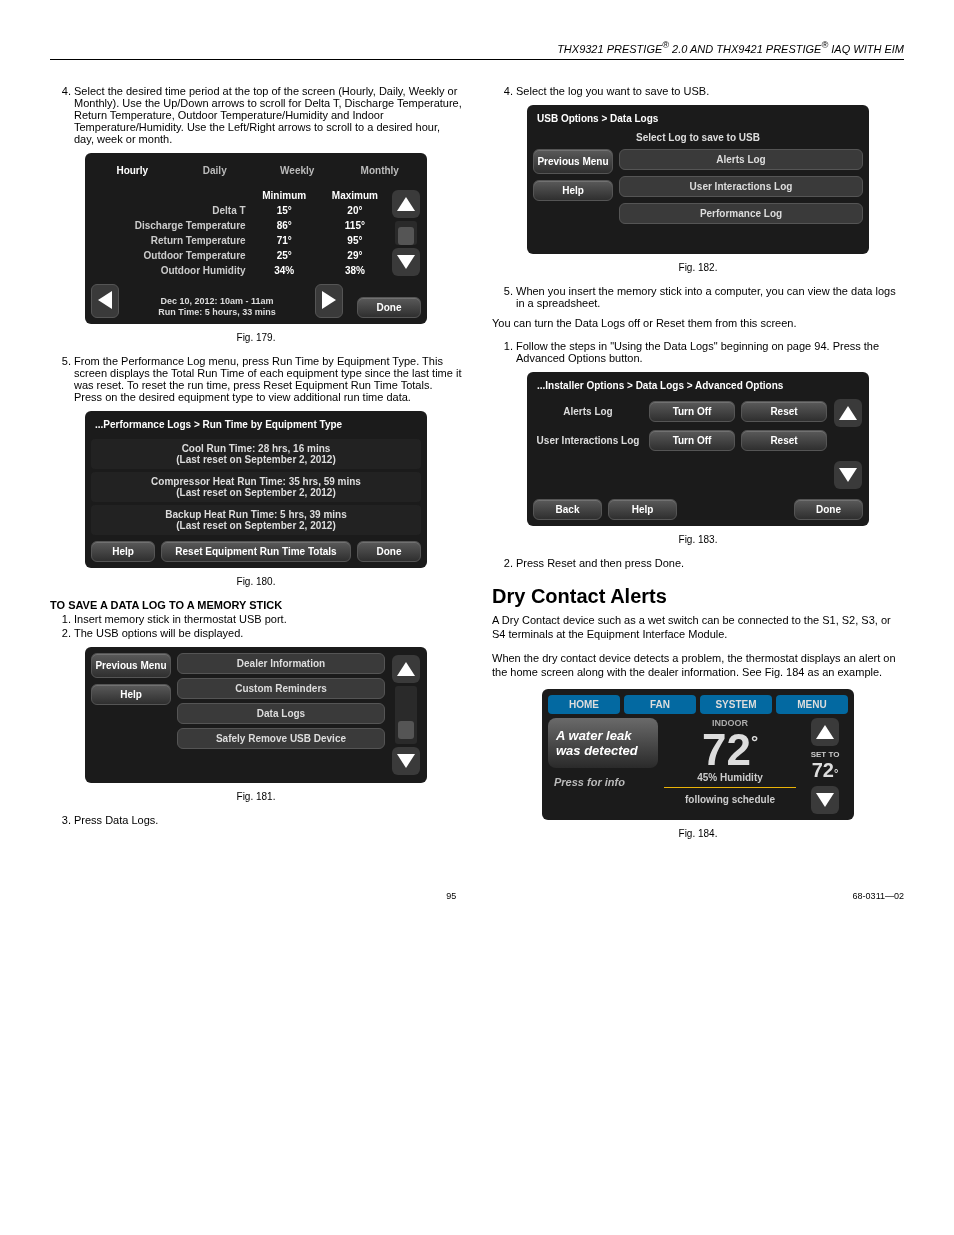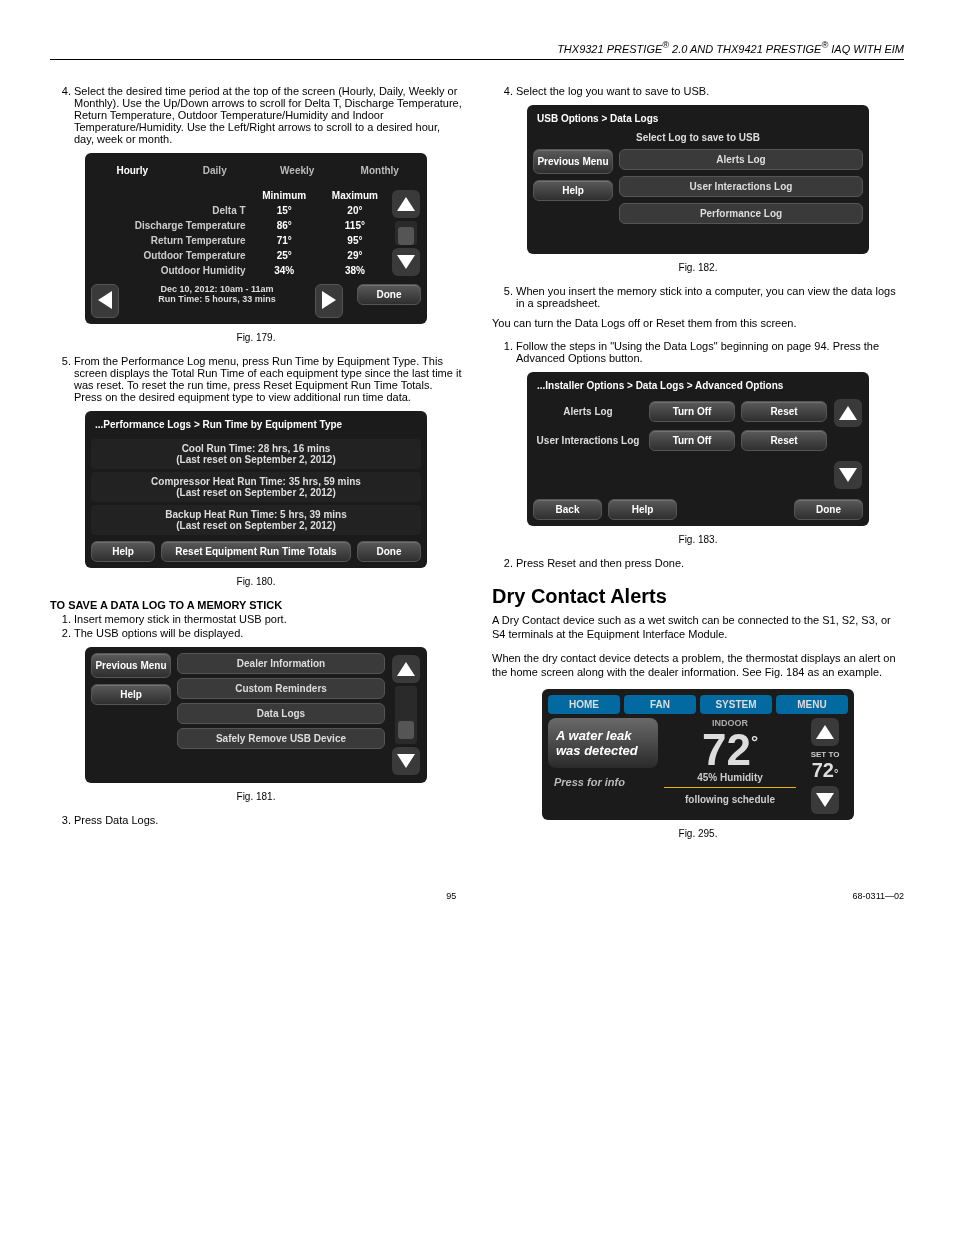--- a/index.html
+++ b/index.html
@@ -109,21 +109,21 @@
               <span class="tri-up"></span>
             </div>
         <div class="scroll-track">
               <div class="scroll-thumb" style="top:6px;height:18px"></div>
             </div>
         <div class="scroll-box">
               <span class="tri-down"></span>
             </div>
       </div>
     </div>
-    <div style="display:flex; align-items:flex-start; gap:14px; margin-top:6px;">
+    <div style="display:flex; align-items:flex-end; gap:14px; margin-top:6px;">
       <div class="flat-btn" style="padding:6px"><span class="tri-left"></span></div>
       <div style="flex:1; font-size:9px; line-height:1.2; text-align:center">
         <div>Dec 10, 2012: 10am - 11am</div>
         <div>Run Time: 5 hours, 33 mins</div>
       </div>
       <div class="flat-btn" style="padding:6px"><span class="tri-right"></span></div>
       <div class="grad-btn" style="width:50px">Done</div>
     </div>
   </div>
   <div class="fig-caption">Fig. 179.</div>
@@ -298,21 +298,21 @@
           <div style="font-size:20px; font-weight:bold">
             <span>72</span><span style="font-size:11px">°</span>
           </div>
         </div>
         <div class="scroll-box">
               <span class="tri-down"></span>
             </div>
       </div>
     </div>
   </div>
-  <div class="fig-caption">Fig. 295.</div>
+  <div class="fig-caption">Fig. 184.</div>
 </div>
 </div>
 
 <div class="footer">
   <span></span>
   <span>95</span>
   <span>68-0311—02</span>
 </div>
 
 </body></html>

